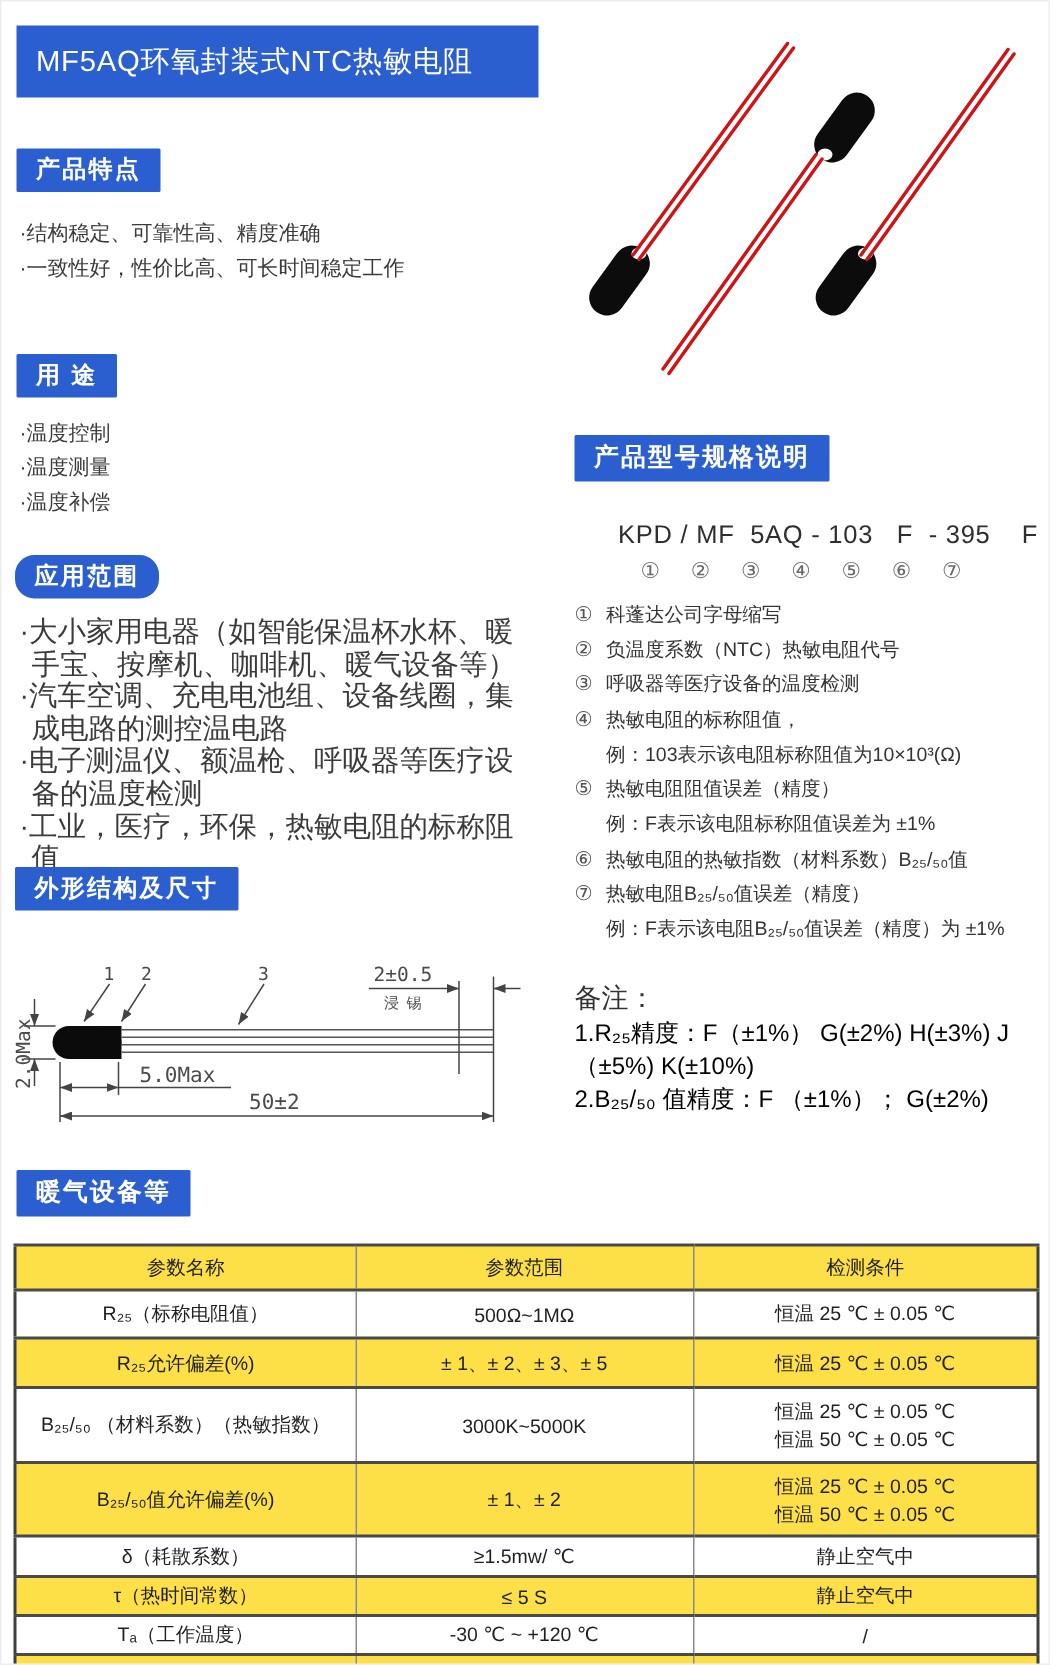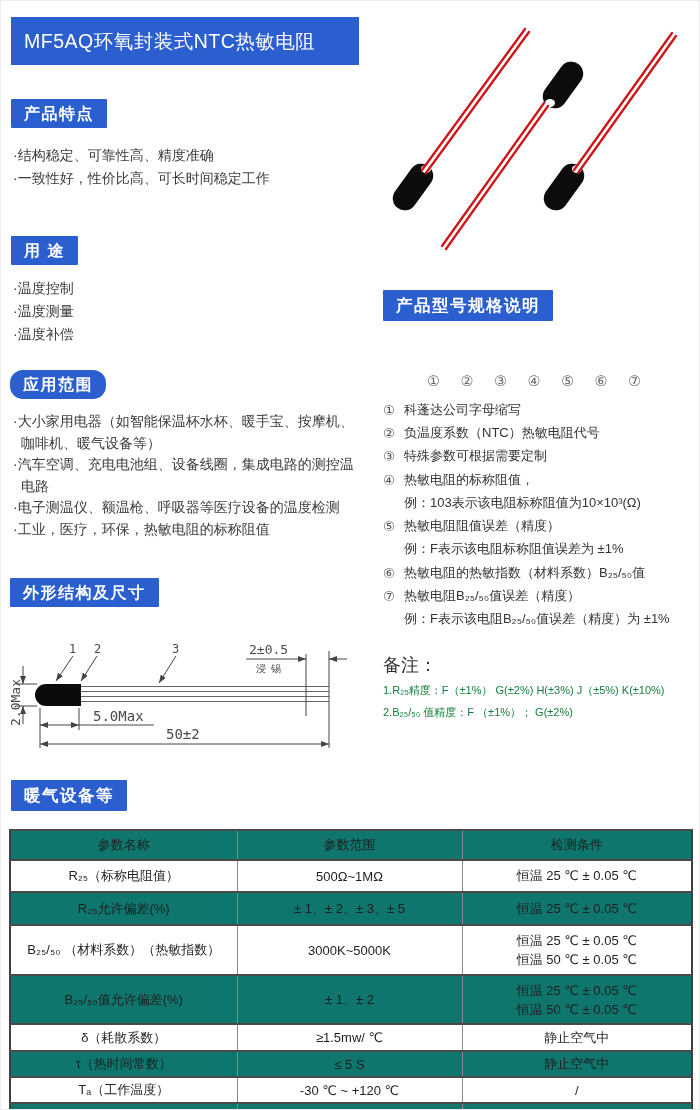--- a/index.html
+++ b/index.html
@@ -8,40 +8,40 @@
         font-family:"Liberation Sans","DejaVu Sans",sans-serif;color:#3b3b3b;}
   .titlebar{position:absolute;left:10px;top:16px;width:348px;height:48px;background:#2b5fd0;
         color:#fff;font-size:19.5px;font-weight:normal;line-height:48px;padding-left:13px;
         box-sizing:border-box;letter-spacing:.5px;}
   .hdr{position:absolute;background:#2b5fd0;color:#fff;font-weight:bold;font-size:16px;
         height:29px;line-height:29px;padding:0 13px;letter-spacing:1.5px;border-radius:1px;}
   .blist{position:absolute;font-size:14px;color:#3b3b3b;}
   .blist div{padding-left:8px;text-indent:-8px;}
   .feat{left:12px;top:143px;width:344px;line-height:22.5px;}
   .uses{left:12px;top:276px;width:300px;line-height:23px;}
-  .apps{left:12px;top:410px;width:347px;line-height:21.6px;font-size:14px;}
+  .apps{left:12px;top:410px;width:347px;line-height:21.6px;font-size:19px;}
   .mcode{position:absolute;left:411px;top:346px;font-size:17px;color:#2e2e2e;
         white-space:pre;letter-spacing:.5px;}
   .mdigits{position:absolute;left:426px;top:372px;width:214px;display:flex;
         justify-content:space-between;font-size:14.5px;color:#6a6a6a;}
   .mlist{position:absolute;left:382px;top:397px;width:316px;font-size:13px;color:#333;}
   .mlist .ln{display:flex;height:23.3px;align-items:center;}
   .mlist .num{width:21px;flex:none;color:#555;font-size:13.5px;}
   .ntitle{position:absolute;left:382px;top:652px;font-size:18px;color:#333;}
-  .nlist{position:absolute;left:382px;top:678px;font-size:11px;color:#15803d;line-height:22px;}
+  .nlist{position:absolute;left:382px;top:678px;font-size:16px;color:#000000;line-height:22px;}
   .photo{position:absolute;left:383px;top:12px;}
   .dimsvg{position:absolute;left:8px;top:628px;}
   .dimtxt{font-family:"DejaVu Sans Mono","Liberation Mono",monospace;fill:#4a4a4a;}
   table.tech{position:absolute;left:8px;top:828px;width:682px;border-collapse:collapse;
         table-layout:fixed;text-align:center;font-size:13px;color:#1f1f1f;
         border:2px solid #3f3f3f;}
   table.tech th,table.tech td{border-left:1px solid #8a8a8a;border-right:1px solid #8a8a8a;
         border-top:2px solid #4a4a4a;border-bottom:2px solid #4a4a4a;
         padding:1px 2px;font-weight:normal;}
-  table.tech .gray{background:#0f766e;}
+  table.tech .gray{background:#fde047;}
   table.tech .pre{white-space:pre-line;line-height:19px;}
 </style>
 </head>
 <body>
 
 <div id="page">
 
   <div class="titlebar">MF5AQ环氧封装式NTC热敏电阻</div>
 
   <svg class="photo" width="312" height="266" viewBox="0 0 312 266">
@@ -144,41 +144,42 @@
     <g stroke="#444" stroke-width="1">
       <line x1="297" y1="25" x2="297" y2="87"></line>
       <line x1="237" y1="30" x2="297" y2="30" marker-end="url(#arrE)"></line>
       <line x1="338" y1="30" x2="320" y2="30" marker-end="url(#arrE)"></line>
     </g>
     <text class="dimtxt" x="240" y="25" font-size="13">2±0.5</text>
     <text class="dimtxt" x="247" y="43" font-size="10" letter-spacing="5">浸锡</text>
   </svg>
 
   <div class="hdr" style="left:382px;top:289px;height:31px;line-height:31px;font-size:16.5px;">产品型号规格说明</div>
+  <div class="mcode">KPD / MF  5AQ - 103   F  - 395    F</div>
   <div class="mdigits">
     <span>①</span>
     <span>②</span>
     <span>③</span>
     <span>④</span>
     <span>⑤</span>
     <span>⑥</span>
     <span>⑦</span>
   </div>
   <div class="mlist">
     <div class="ln">
       <span class="num">①</span>
       <span>科蓬达公司字母缩写</span>
       </div>
     <div class="ln">
       <span class="num">②</span>
       <span>负温度系数（NTC）热敏电阻代号</span>
       </div>
     <div class="ln">
       <span class="num">③</span>
-      <span>特殊参数可根据需要定制</span>
+      <span>呼吸器等医疗设备的温度检测</span>
       </div>
     <div class="ln">
       <span class="num">④</span>
       <span>热敏电阻的标称阻值，</span>
       </div>
     <div class="ln">
       <span class="num"></span>
       <span>例：103表示该电阻标称阻值为10×10³(Ω)</span>
       </div>
     <div class="ln">

